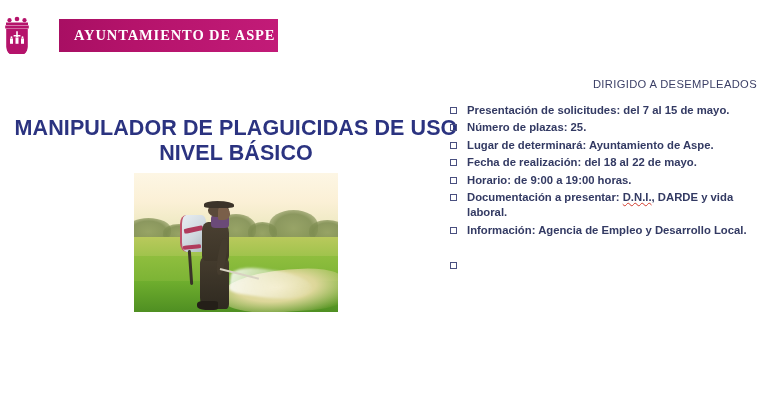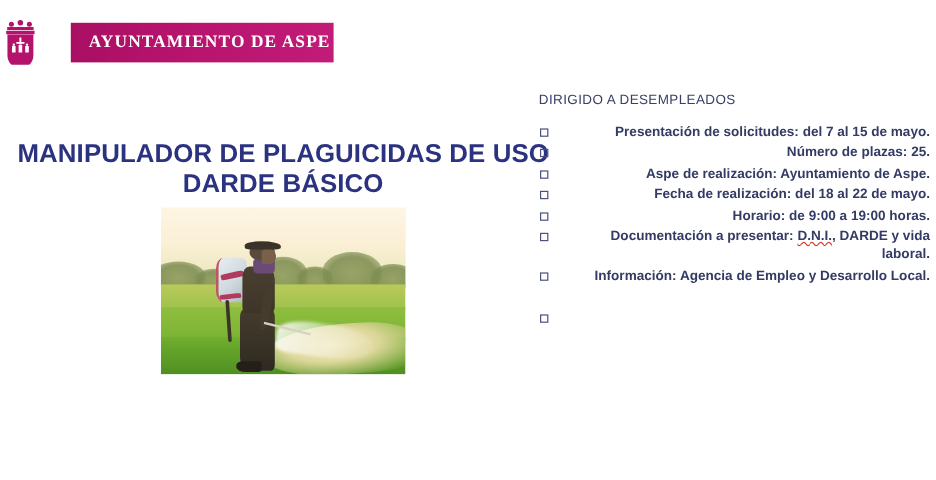--- a/index.html
+++ b/index.html
@@ -205,29 +205,28 @@
     position: absolute;
     left: 449px;
     top: 78px;
     width: 326px;
   }
   #audience-heading {
     color: #3b3f66;
     font-size: 11.2px;
     font-weight: normal;
     letter-spacing: 0.35px;
-    text-align: left;
+    text-align: right;
     margin: 0 0 13px 0;
     padding-right: 18px;
   }
   ul.bullets {
     list-style: none;
     margin: 0;
     padding: 0;
-    text-align: right;
   }
   ul.bullets > li {
     position: relative;
     padding-left: 18px;
     margin-bottom: 2px;
     color: #333a63;
     font-size: 11.3px;
     font-weight: bold;
     line-height: 15.4px;
   }
@@ -305,21 +304,21 @@
       </svg>
     </div>
     <div id="brand-band">
       <span class="brand-text">AYUNTAMIENTO DE ASPE</span>
     </div>
   </div>
 
   <div id="left-col">
     <h1 id="course-title">
       <span class="tline tline1">MANIPULADOR DE PLAGUICIDAS DE USO</span>
-      <span class="tline">DARDE BÁSICO</span>
+      <span class="tline">NIVEL BÁSICO</span>
     </h1>
   </div>
 
   <div id="photo-wrap">
     <div id="photo">
       <div class="ph-sky"></div>
       <div class="ph-trees">
         <div class="ph-tree" style="left:-4%; width:22%; height:72%;"></div>
         <div class="ph-tree" style="left:14%; width:16%; height:52%;"></div>
         <div class="ph-tree" style="left:40%; width:20%; height:86%;"></div>
@@ -361,21 +360,21 @@
         <span>Presentación de solicitudes: del 7 al 15 de mayo.</span>
       </li>
 
       <li>
         <span class="sq"></span>
         <span>Número de plazas: 25.</span>
       </li>
 
       <li>
         <span class="sq"></span>
-        <span>Aspe de realización: Ayuntamiento de Aspe.</span>
+        <span>Lugar de determinará: Ayuntamiento de Aspe.</span>
       </li>
 
       <li>
         <span class="sq"></span>
         <span>Fecha de realización: del 18 al 22 de mayo.</span>
       </li>
 
       <li>
         <span class="sq"></span>
         <span>Horario: de 9:00 a 19:00 horas.</span>

